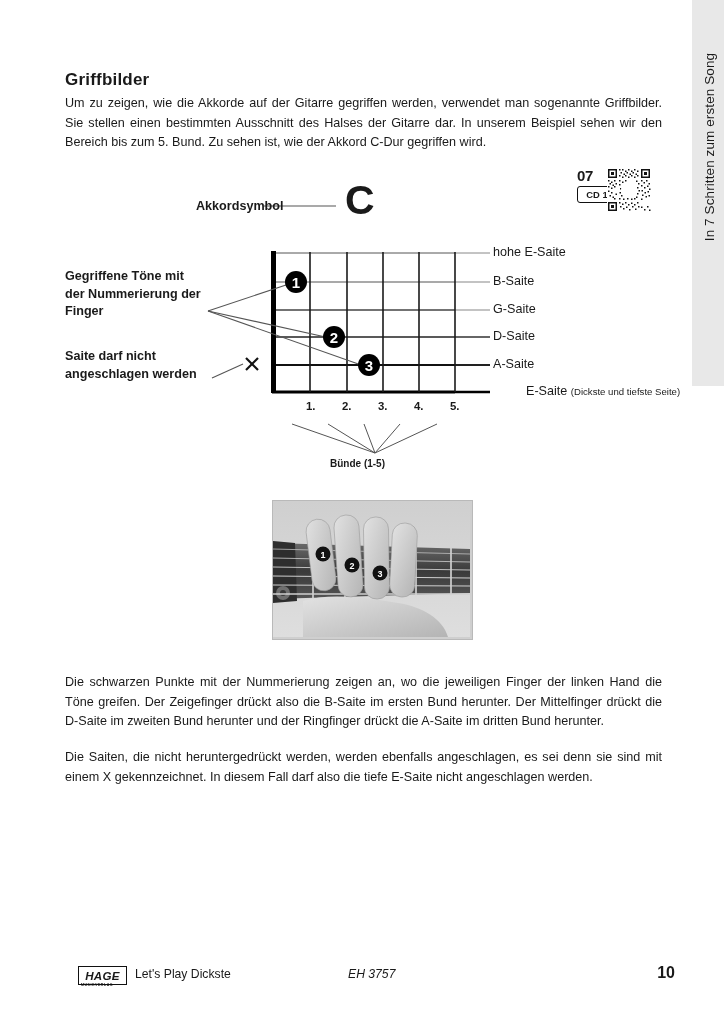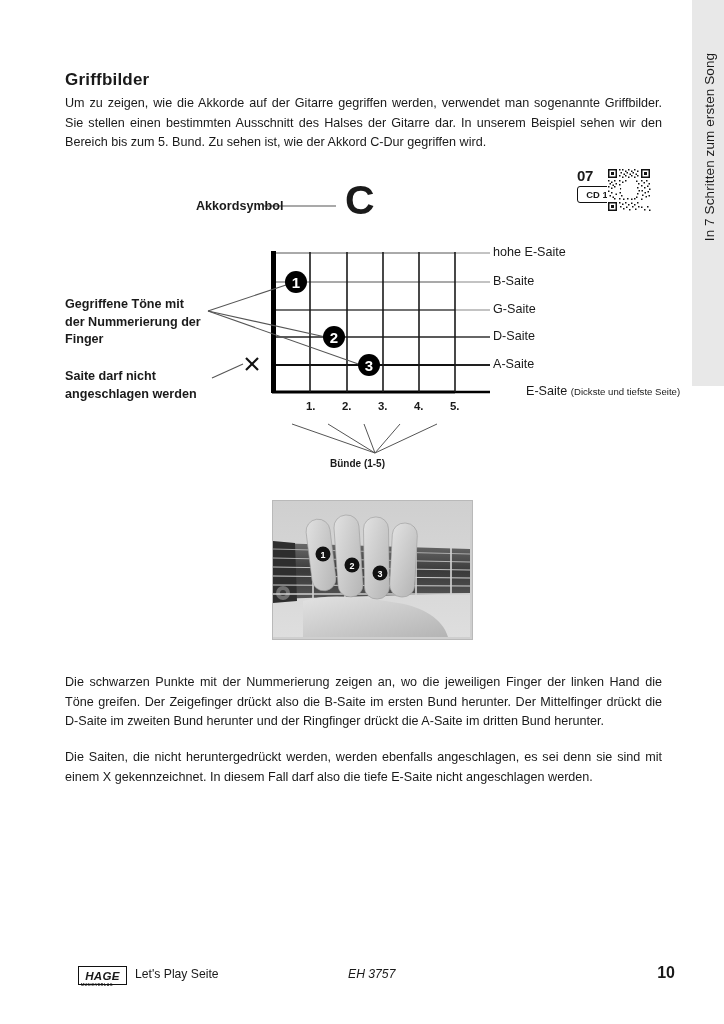--- a/index.html
+++ b/index.html
@@ -40,22 +40,22 @@
   .dg-svg{position:absolute;left:0;top:0;}
 
   
   .lab{position:absolute;font-size:12.4px;}
   .lab-bold{font-weight:bold;}
 
   #akkordsymbol{left:196px;top:199px;font-weight:bold;font-size:12.6px;}
   #chord-c{left:345px;top:180px;font-size:41px;font-weight:bold;line-height:41px;
            font-family:"Liberation Sans", sans-serif;}
 
-  #gegriffene{left:65px;top:296px;width:140px;font-weight:bold;font-size:12.6px;line-height:17.5px;}
-  #saite-darf{left:65px;top:368px;width:150px;font-weight:bold;font-size:12.6px;line-height:17.5px;}
+  #gegriffene{left:65px;top:268px;width:140px;font-weight:bold;font-size:12.6px;line-height:17.5px;}
+  #saite-darf{left:65px;top:348px;width:150px;font-weight:bold;font-size:12.6px;line-height:17.5px;}
   #buende{left:330px;top:458px;font-weight:bold;font-size:10px;}
 
   .string-lab{position:absolute;font-size:12.6px;white-space:nowrap;}
   .string-lab .sub{font-size:9.6px;}
 
   .fret-num{position:absolute;font-size:11.4px;font-weight:bold;}
 
   
   .media{position:absolute;left:529px;top:168px;width:72px;height:44px;margin-left:48px;}
   .track-no{position:absolute;left:0;top:-1px;font-size:15px;font-weight:bold;letter-spacing:-.3px;}
@@ -348,18 +348,18 @@
   </div>
 
   <div class="body-p" id="para1">Die schwarzen Punkte mit der Nummerierung zeigen an, wo die jeweiligen Finger der linken Hand die Töne greifen. Der Zeigefinger drückt also die B-Saite im ersten Bund herunter. Der Mittelfinger drückt die D-Saite im zweiten Bund herunter und der Ringfinger drückt die A-Saite im dritten Bund herunter.</div>
   <div class="body-p" id="para2">Die Saiten, die nicht heruntergedrückt werden, werden ebenfalls angeschlagen, es sei denn sie sind mit einem X gekennzeichnet. In diesem Fall darf also die tiefe E-Saite nicht angeschlagen werden.</div>
 
   <div class="footer">
     <div class="hage-logo">
       <span class="main">HAGE</span>
     </div>
     <div class="hage-sub">MUSIKVERLAG</div>
-    <div class="footer-title">Let's Play Seite</div>
+    <div class="footer-title">Let's Play Dickste</div>
     <div class="footer-code">EH 3757</div>
     <div class="footer-page">10</div>
   </div>
 
 </div>
 
 </body></html>

